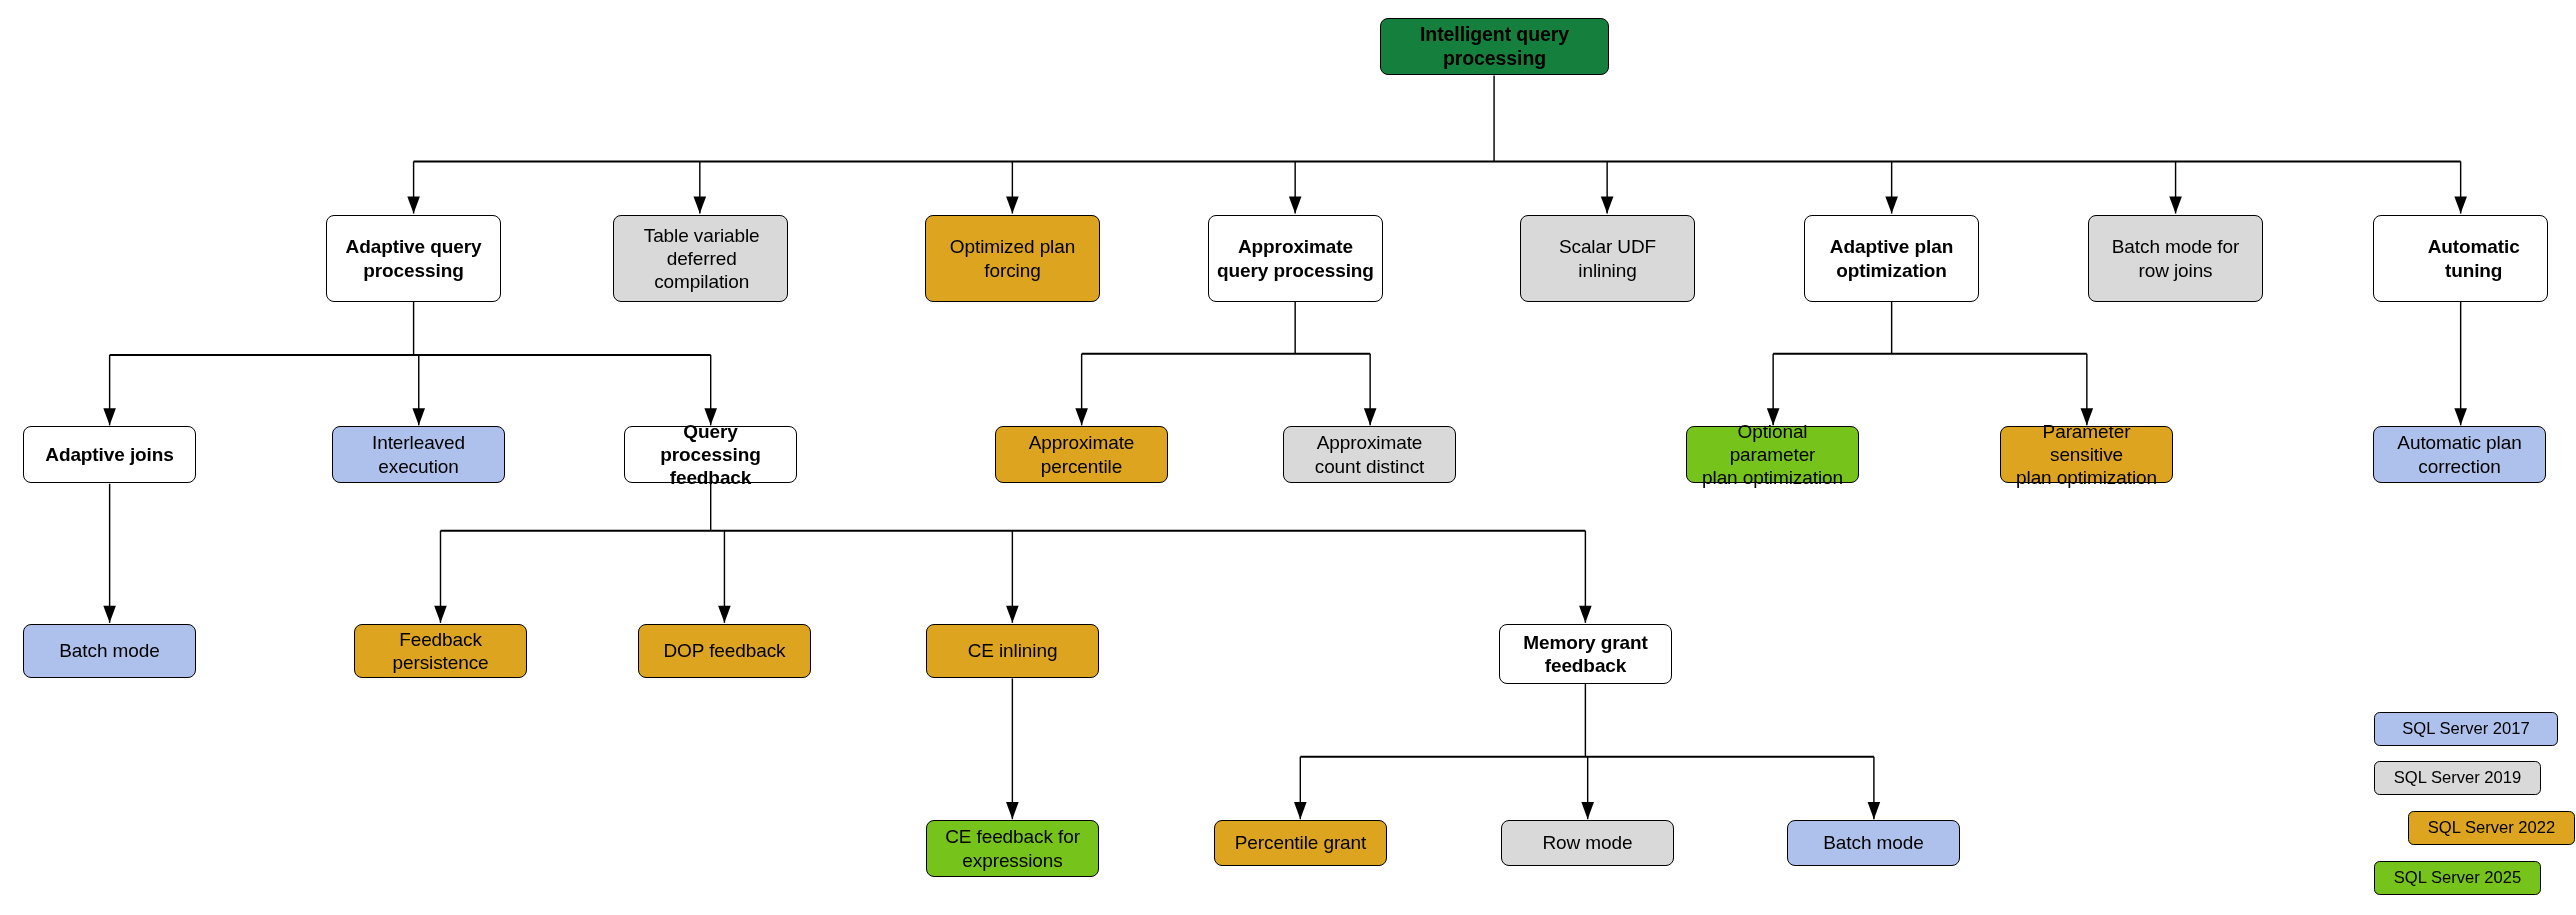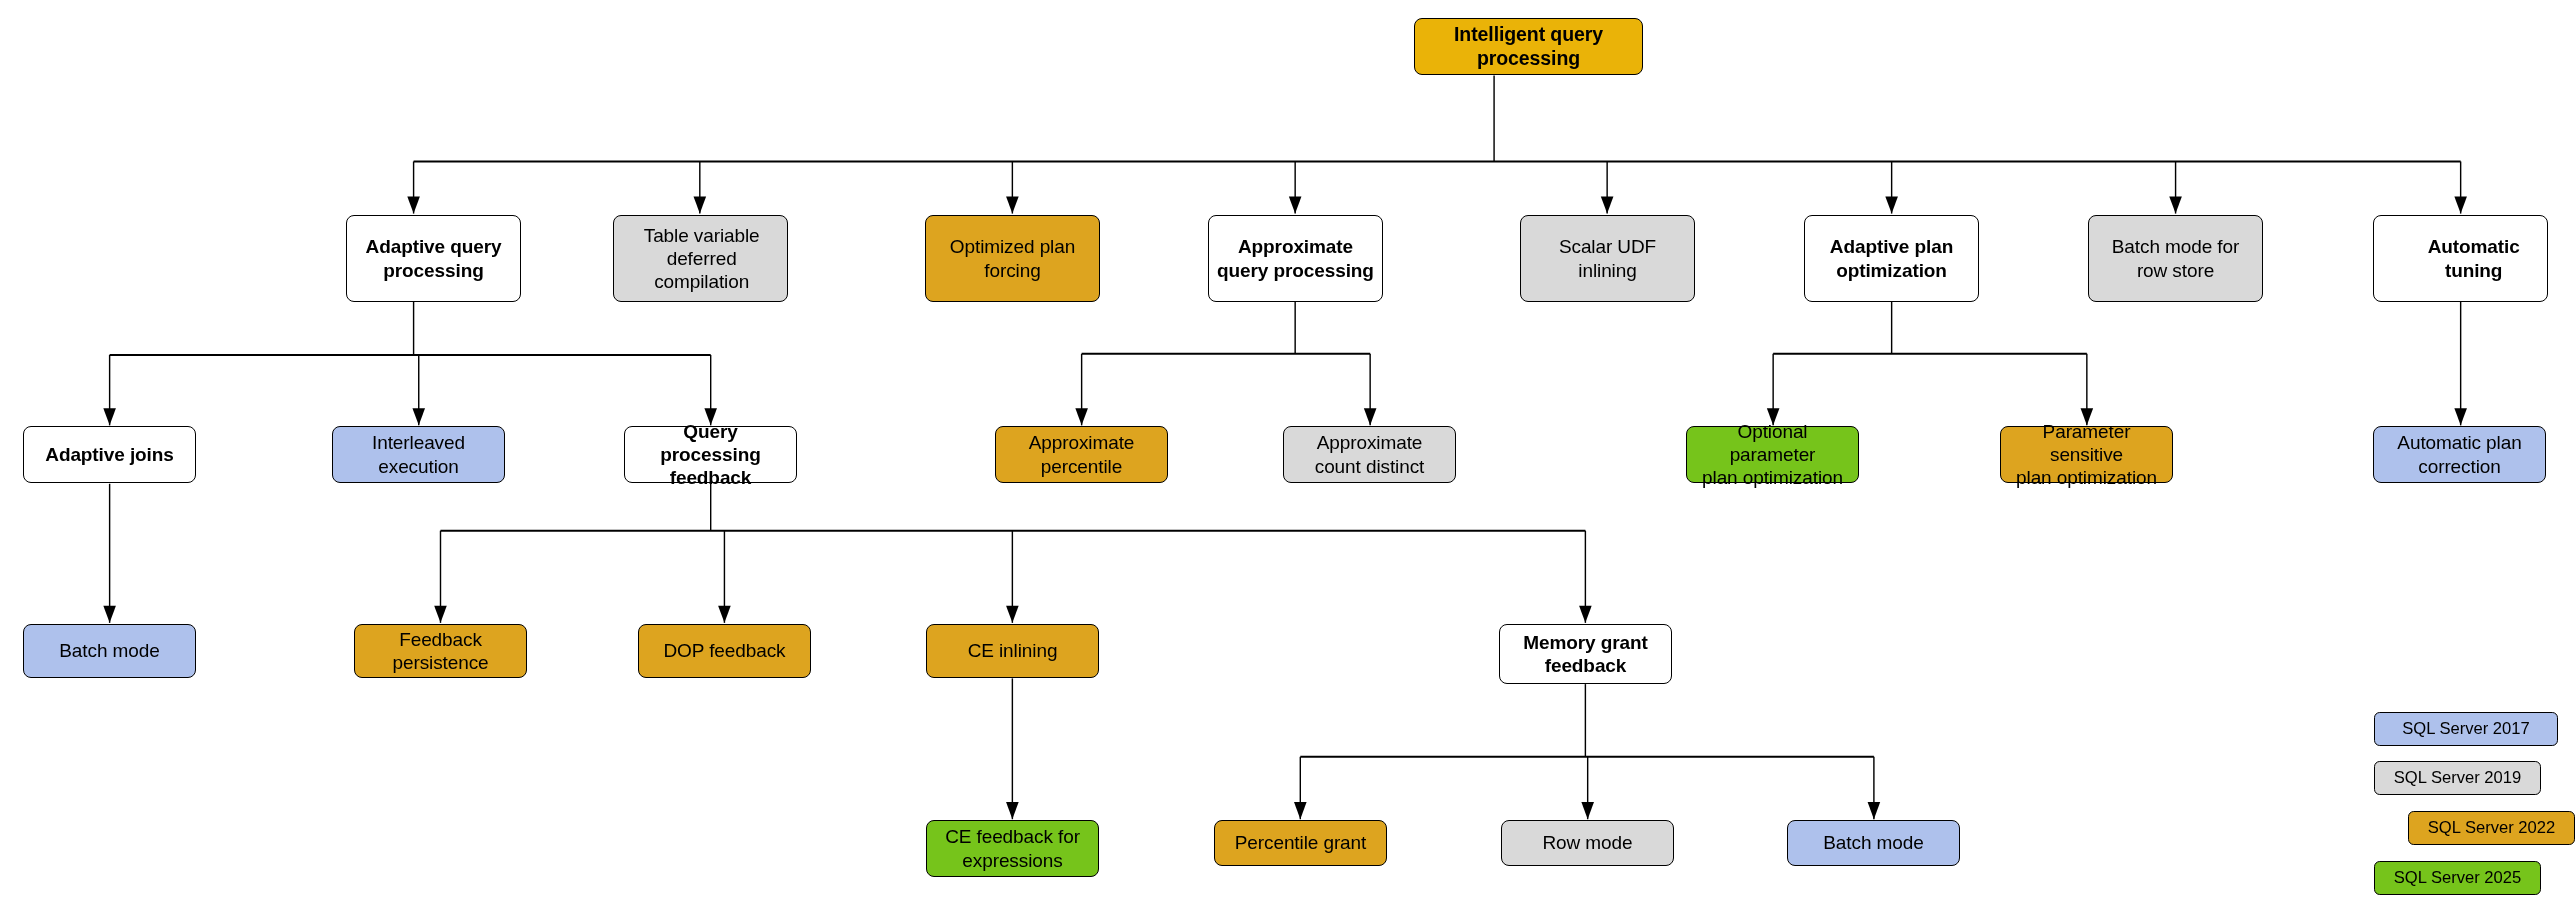--- a/index.html
+++ b/index.html
@@ -99,36 +99,36 @@
       <polygon points="1757.5,1401 1779.5,1401 1768.5,1431" fill="#000000"></polygon>
       <line x1="2769.5" y1="1195" x2="2769.5" y2="1322" stroke="#000000" stroke-width="2.5"></line>
       <line x1="2271.5" y1="1322" x2="3273.5" y2="1322" stroke="#000000" stroke-width="3.5"></line>
       <line x1="2271.5" y1="1322" x2="2271.5" y2="1431" stroke="#000000" stroke-width="2.5"></line>
       <polygon points="2260.5,1401 2282.5,1401 2271.5,1431" fill="#000000"></polygon>
       <line x1="2773.5" y1="1322" x2="2773.5" y2="1431" stroke="#000000" stroke-width="2.5"></line>
       <polygon points="2762.5,1401 2784.5,1401 2773.5,1431" fill="#000000"></polygon>
       <line x1="3273.5" y1="1322" x2="3273.5" y2="1431" stroke="#000000" stroke-width="2.5"></line>
       <polygon points="3262.5,1401 3284.5,1401 3273.5,1431" fill="#000000"></polygon>
     </svg>
-<div class="node bold root" style="left: 1380px; top: 18.3px; width: 229px; height: 57px; background: #eab308; margin-left: 34px;">Intelligent query
+<div class="node bold root" style="left: 1380px; top: 18.3px; width: 229px; height: 57px; background: #15803d;">Intelligent query
 processing</div>
-    <div class="node bold" style="left: 326px; top: 215px; width: 175px; height: 87px; background: rgb(255, 255, 255); margin-left: 20px;">Adaptive query
+    <div class="node bold" style="left: 326px; top: 215px; width: 175px; height: 87px; background: rgb(255, 255, 255);">Adaptive query
 processing</div>
     <div class="node" style="left: 613px; top: 215px; width: 175px; height: 87px; background: rgb(217, 217, 217); padding-left: 8px;">Table variable
 deferred compilation</div>
     <div class="node" style="left: 925px; top: 215px; width: 175px; height: 87px; background: rgb(221, 164, 31);">Optimized plan
 forcing</div>
     <div class="node bold" style="left: 1208px; top: 215px; width: 175px; height: 87px; background: rgb(255, 255, 255);">Approximate
 query processing</div>
     <div class="node" style="left: 1520px; top: 215px; width: 175px; height: 87px; background: rgb(217, 217, 217);">Scalar UDF
 inlining</div>
     <div class="node bold" style="left: 1804px; top: 215px; width: 175px; height: 87px; background: rgb(255, 255, 255);">Adaptive plan
 optimization</div>
     <div class="node" style="left: 2088px; top: 215px; width: 175px; height: 87px; background: rgb(217, 217, 217);">Batch mode for
-row store</div>
+row joins</div>
     <div class="node bold" style="left: 2373px; top: 215px; width: 175px; height: 87px; background: rgb(255, 255, 255); padding-left: 32px;">Automatic
 tuning</div>
     <div class="node bold" style="left: 23px; top: 426px; width: 173px; height: 57px; background: rgb(255, 255, 255);">Adaptive joins</div>
     <div class="node" style="left: 332px; top: 426px; width: 173px; height: 57px; background: rgb(174, 193, 236);">Interleaved
 execution</div>
     <div class="node bold" style="left: 624px; top: 426px; width: 173px; height: 57px; background: rgb(255, 255, 255);">Query processing
 feedback</div>
     <div class="node" style="left: 995px; top: 426px; width: 173px; height: 57px; background: rgb(221, 164, 31);">Approximate
 percentile</div>
     <div class="node" style="left: 1283px; top: 426px; width: 173px; height: 57px; background: rgb(217, 217, 217);">Approximate

